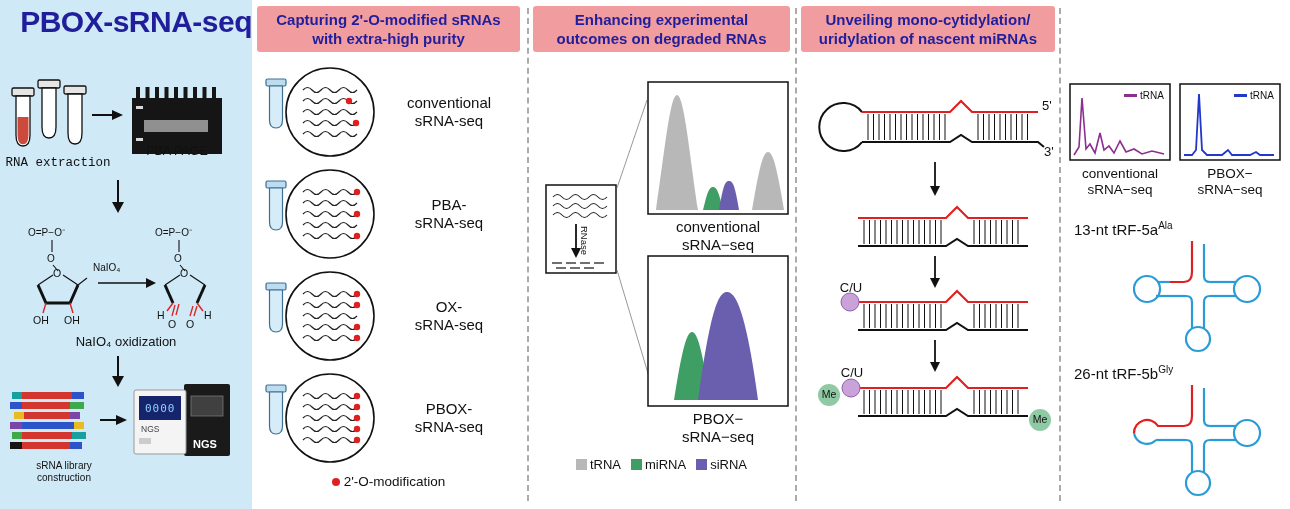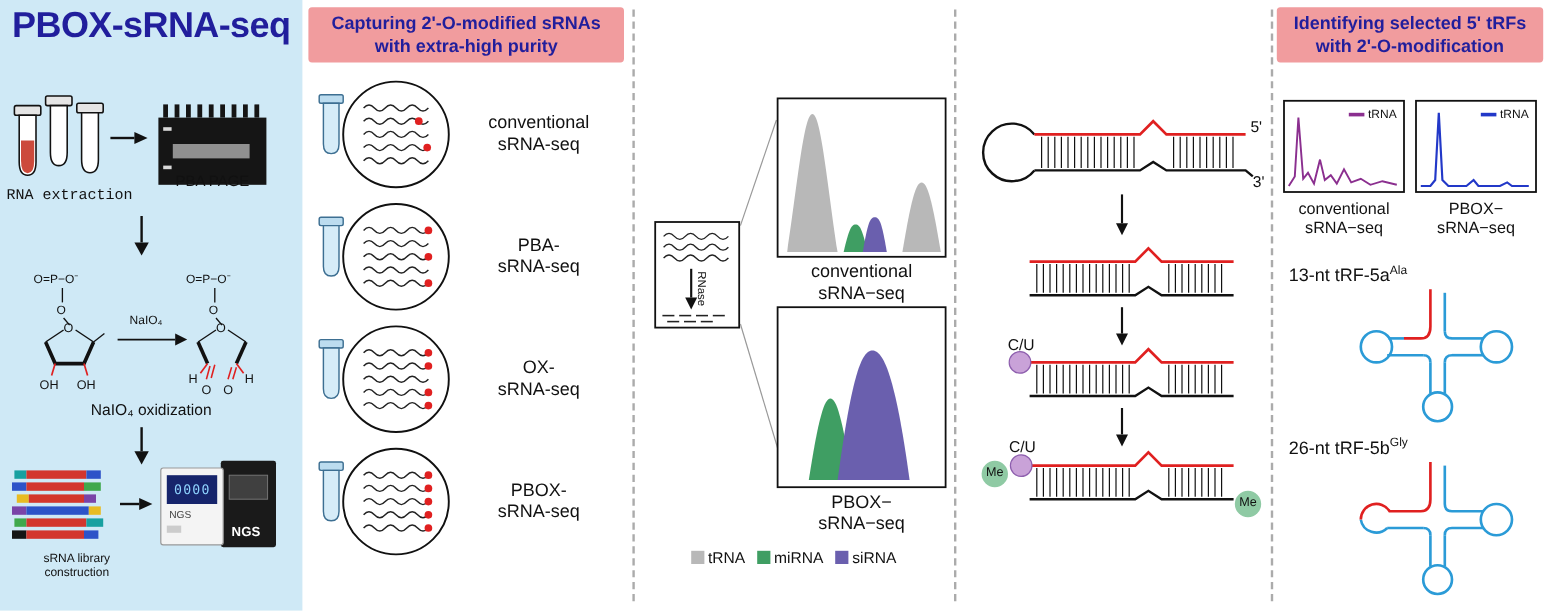--- a/index.html
+++ b/index.html
@@ -427,71 +427,77 @@
       <path d="M78 62 L78 88"></path>
       <circle cx="72" cy="99" r="12"></circle>
       <path d="M66 1 L66 32 Q66 42 58 42 L32 42 A13 13 0 0 0 8 49" stroke="#e02020"></path>
     </g>
   </svg>
 
   <div class="sep" style="left:527px;top:8px;height:493px;"></div>
   <div class="sep" style="left:795px;top:8px;height:493px;"></div>
   <div class="sep" style="left:1059px;top:8px;height:493px;"></div>
 
-  <div class="title center" style="left:0;top:5px;width:252px;">PBOX-sRNA-seq</div>
+  <div class="title center" style="left:0;top:5px;width:252px;text-align:right;">PBOX-sRNA-seq</div>
   <div class="lbl center" style="left:0;top:156px;width:116px;font-size:12.5px;font-family:Liberation Mono, monospace;">RNA extraction</div>
   <div class="lbl center" style="left:128px;top:144px;width:98px;font-size:12.5px;">PBA PAGE</div>
-  <div class="lbl" style="left:108px;top:262px;font-size:10px;">NaIO₄</div>
+  <div class="lbl" style="left:93px;top:262px;font-size:10px;">NaIO₄</div>
   <div class="lbl center" style="left:20px;top:334px;width:212px;font-size:13px;">NaIO₄ oxidization</div>
   <div class="lbl preline center" style="left:4px;top:460px;width:120px;font-size:10px;">sRNA library
 construction</div>
   <div class="lbl" style="left:145px;top:402px;font-size:11px;color:#8fd4ff;font-family:'DejaVu Sans Mono',monospace;letter-spacing:1px;">0000</div>
   <div class="lbl" style="left:141px;top:424px;font-size:8.5px;color:#444;">NGS</div>
   <div class="lbl" style="left:193px;top:438px;font-size:11px;color:#fff;font-weight:bold;">NGS</div>
 
   <div class="header" style="left:257px;top:6px;width:263px;height:46px;">Capturing 2'-O-modified sRNAs
 with extra-high purity</div>
   <div class="lbl preline center" style="left:380px;top:94px;width:138px;font-size:15px;">conventional
 sRNA-seq</div>
   <div class="lbl preline center" style="left:380px;top:196px;width:138px;font-size:15px;">PBA-
 sRNA-seq</div>
   <div class="lbl preline center" style="left:380px;top:298px;width:138px;font-size:15px;">OX-
 sRNA-seq</div>
   <div class="lbl preline center" style="left:380px;top:400px;width:138px;font-size:15px;">PBOX-
 sRNA-seq</div>
-
+  <div class="legend-row" style="left:257px;top:474px;width:263px;font-size:13.5px;">
+    <span class="dotsw" style="background: rgb(224, 32, 32);"></span>
+    <span>2'-O-modification</span>
+  </div>
+
+  <div class="header" style="left:533px;top:6px;width:257px;height:46px;">Enhancing experimental
+outcomes on degraded RNAs</div>
   <div class="lbl" style="left:590px;top:226px;font-size:9.5px;transform:rotate(90deg);transform-origin:0 0;">RNase</div>
   <div class="lbl preline center" style="left:648px;top:218px;width:140px;font-size:15px;">conventional
 sRNA−seq</div>
   <div class="lbl preline center" style="left:648px;top:410px;width:140px;font-size:15px;">PBOX−
 sRNA−seq</div>
   <div class="legend-row" style="left:533px;top:457px;width:257px;gap:10px;">
     <span style="display:inline-flex;align-items:center;">
       <span class="sw" style="background: rgb(184, 184, 184);"></span>
       <span>tRNA</span>
     </span>
     <span style="display:inline-flex;align-items:center;">
       <span class="sw" style="background: rgb(63, 158, 99);"></span>
       <span>miRNA</span>
     </span>
     <span style="display:inline-flex;align-items:center;text-align:right;">
       <span class="sw" style="background: rgb(106, 95, 174);"></span>
       <span>siRNA</span>
     </span>
   </div>
 
+  <div class="header" style="left:801px;top:6px;width:254px;height:46px;">Unveiling mono-cytidylation/
+uridylation of nascent miRNAs</div>
   <div class="lbl" style="left:1042px;top:98px;font-size:13px;">5'</div>
   <div class="lbl" style="left:1044px;top:144px;font-size:13px;">3'</div>
   <div class="lbl center" style="left:833px;top:280px;width:36px;font-size:13px;">C/U</div>
   <div class="lbl center" style="left:834px;top:365px;width:36px;font-size:13px;">C/U</div>
   <div class="lbl center" style="left:818px;top:388px;width:22px;font-size:10.5px;">Me</div>
   <div class="lbl center" style="left:1029px;top:413px;width:22px;font-size:10.5px;">Me</div>
 
-  <div class="header" style="left:1064px;top:6px;width:222px;height:46px;">Identifying selected 5' tRFs
-with 2'-O-modification</div>
   <div class="mini-legend" style="left:1124px;top:90px;">
     <span class="dash" style="background: rgb(139, 47, 143);"></span>
     <span>tRNA</span>
   </div>
   <div class="mini-legend" style="left:1234px;top:90px;">
     <span class="dash" style="background: rgb(34, 56, 200);"></span>
     <span>tRNA</span>
   </div>
   <div class="lbl preline center" style="left:1068px;top:166px;width:104px;font-size:13.5px;">conventional
 sRNA−seq</div>

